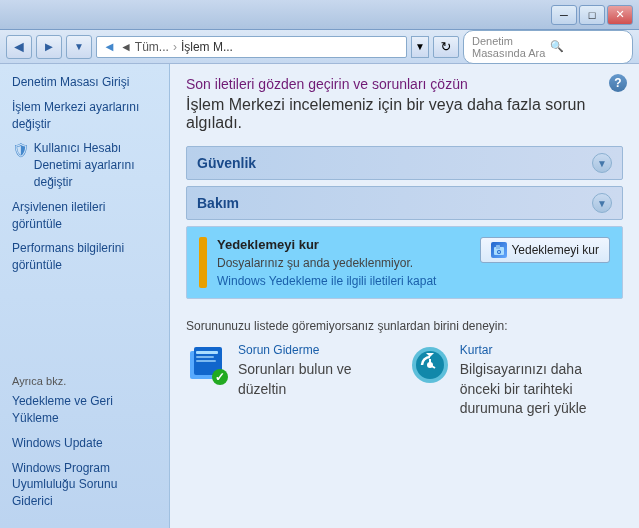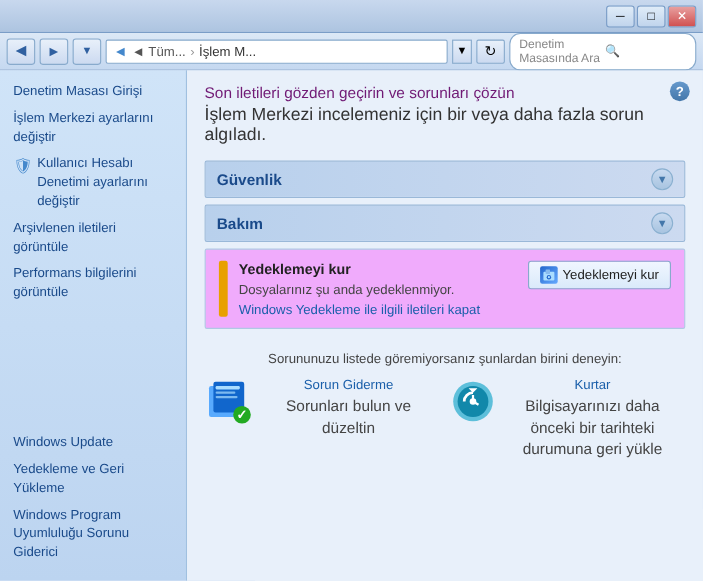--- a/index.html
+++ b/index.html
@@ -216,21 +216,21 @@
       border: 1px solid #8ab0d0;
       display: flex;
       align-items: center;
       justify-content: center;
       font-size: 10px;
       color: #4477aa;
     }
 
     
     .maintenance-content {
-      background: #f0abfc;
+      background: #7dd3fc;
       border: 1px solid #b0c8e4;
       border-radius: 2px;
       padding: 10px 12px;
       margin-bottom: 12px;
       display: flex;
       align-items: flex-start;
       gap: 10px;
     }
     .yellow-bar {
       width: 8px;
@@ -280,21 +280,20 @@
       display: flex;
       align-items: center;
       justify-content: center;
       color: white;
       font-size: 10px;
     }
 
     
     .help-section {
       margin-top: 20px;
-      text-align: center;
     }
     .help-section-title {
       font-size: 12px;
       color: #444;
       margin-bottom: 10px;
     }
     .help-cards {
       display: flex;
       gap: 12px;
     }
@@ -374,25 +373,26 @@
     <a class="sidebar-link">
       <span>Arşivlenen iletileri görüntüle</span>
     </a>
     <a class="sidebar-link">
       <span>Performans bilgilerini görüntüle</span>
     </a>
 
     <div class="sidebar-divider"></div>
 
     <div class="also-section">
+      <div class="also-label">Ayrıca bkz.</div>
+      <a class="sidebar-link">
+        <span>Yedekleme ve Geri Yükleme</span>
+      </a>
       <a class="sidebar-link">
         <span>Windows Update</span>
-      </a>
-      <a class="sidebar-link">
-        <span>Yedekleme ve Geri Yükleme</span>
       </a>
       <a class="sidebar-link">
         <span>Windows Program Uyumluluğu Sorunu Giderici</span>
       </a>
     </div>
   </div>
 
   <div class="content">
     <div class="help-icon">?</div>
 

